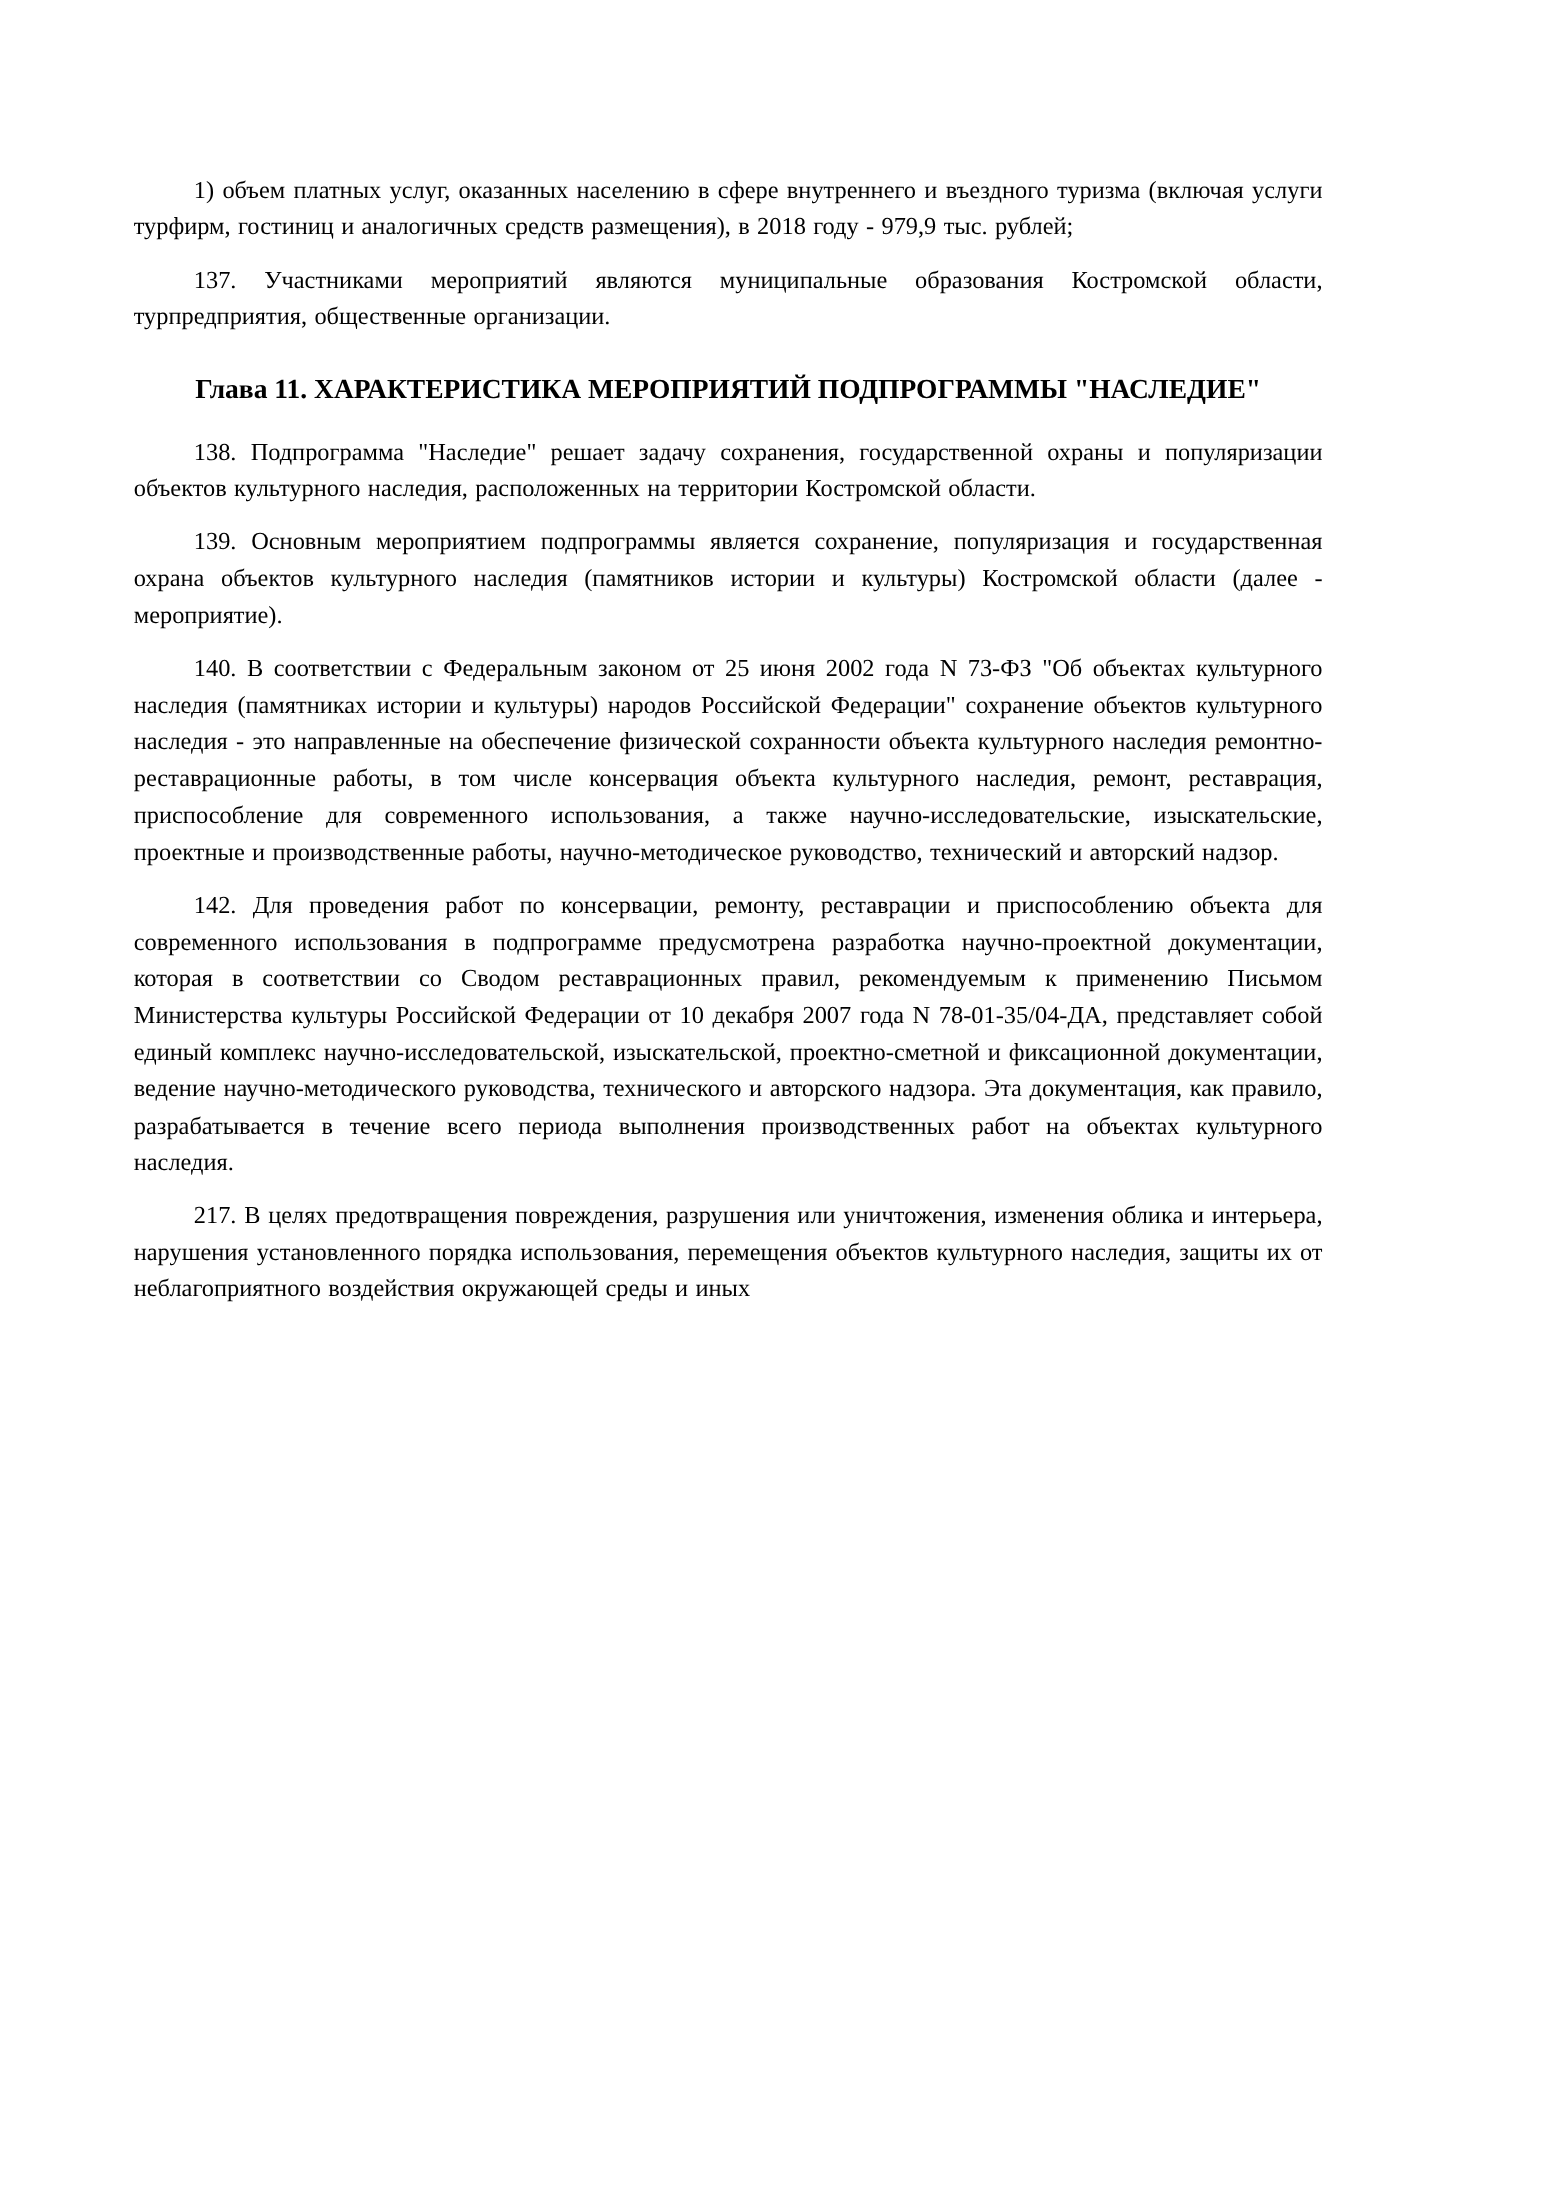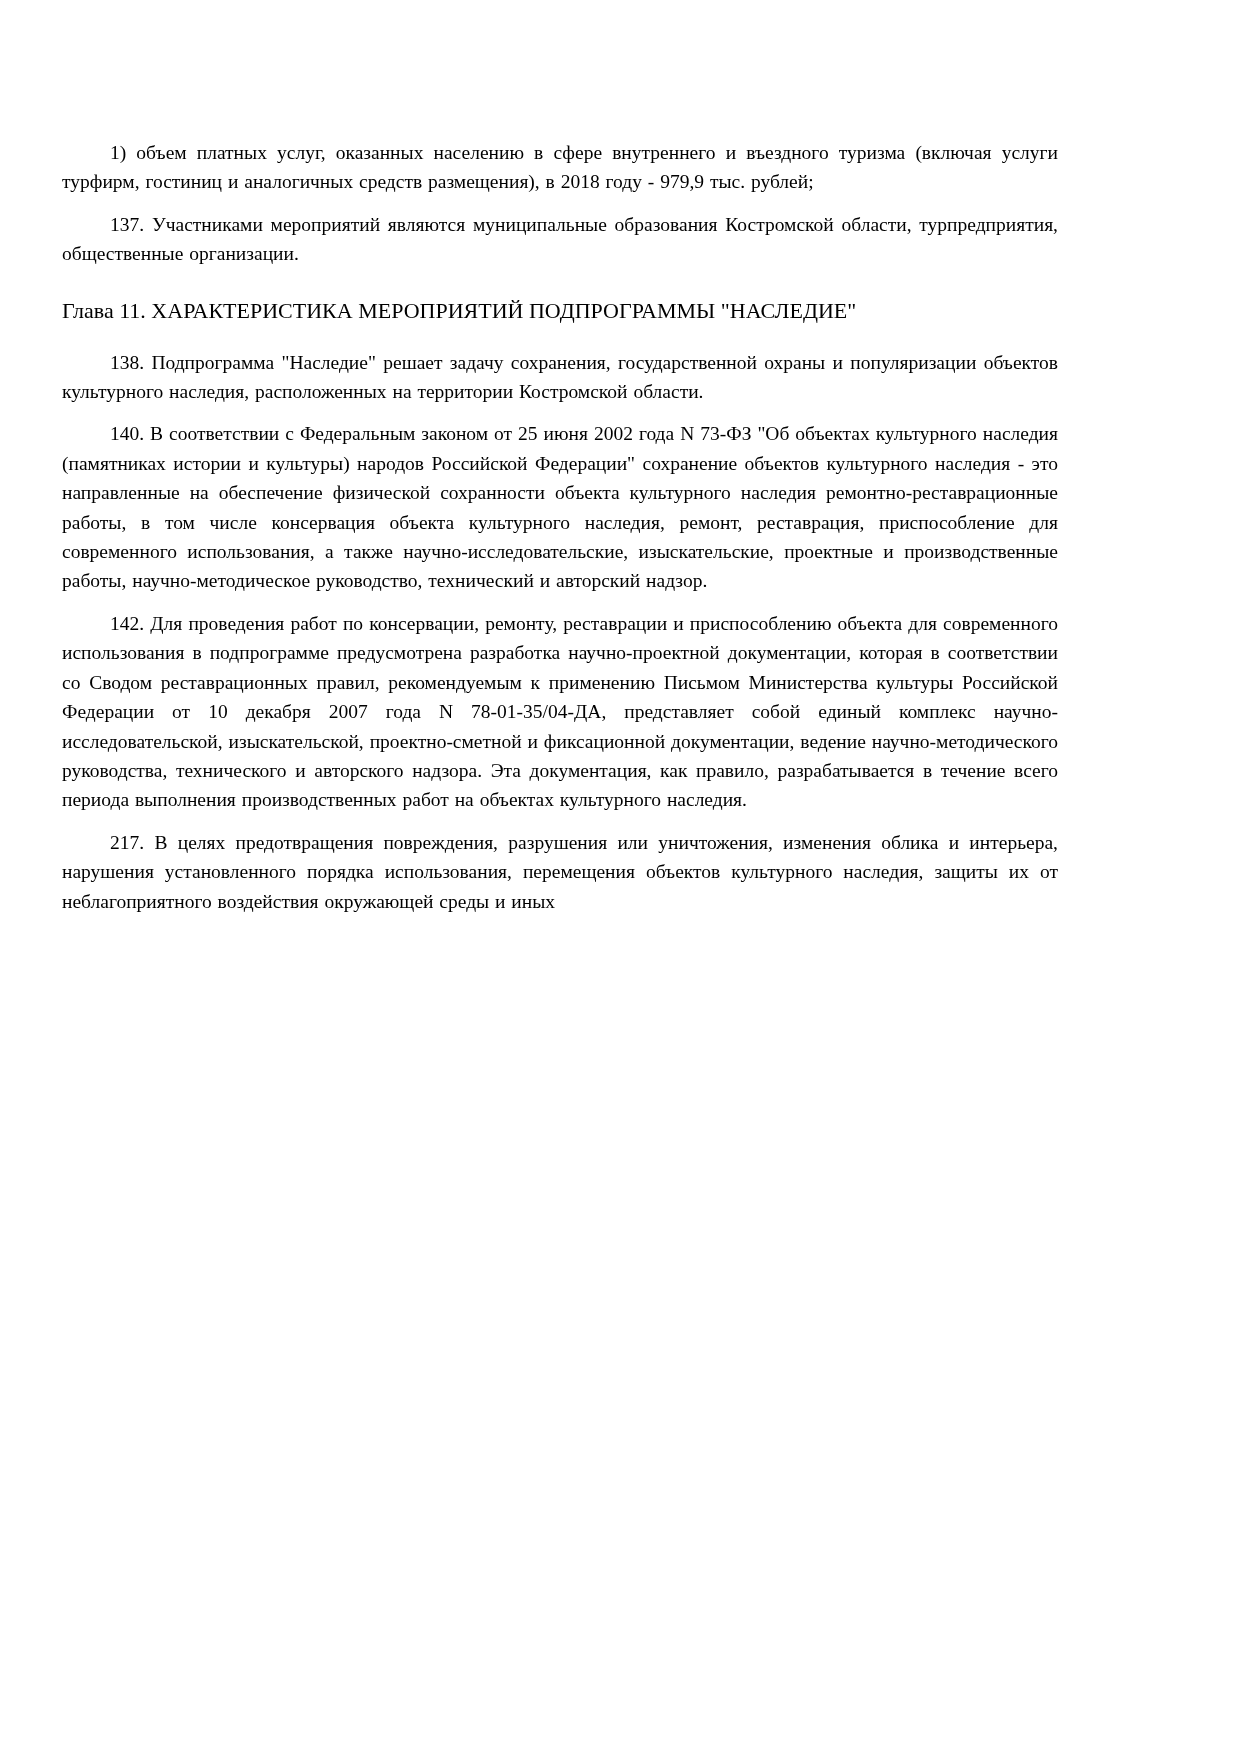--- a/index.html
+++ b/index.html
@@ -10,57 +10,59 @@
   body {
     width: 1240px;
     min-height: 1754px;
     font-family: "Liberation Serif", "DejaVu Serif", serif;
     color: #000000;
   }
   .page {
     box-sizing: border-box;
     width: 1240px;
     height: 1754px;
-    padding: 138px 182px 40px 62px;
+    padding: 138px 182px 40px 107px;
     overflow: hidden;
     background: #ffffff;
   }
   .para {
     font-size: 19.5px;
     line-height: 29.4px;
     text-align: justify;
     text-align-last: left;
     text-indent: 48px;
     margin: 0 0 13px 0;
     word-spacing: 1px;
   }
   .chapter-heading {
     font-size: 22px;
     line-height: 31px;
-    font-weight: normal;
+    font-weight: bold;
+    text-align: center;
     text-indent: 0;
     margin: 26px 0 22px 0;
   }
 </style>
 </head>
 <body>
 
 <div class="page">
 
   <p class="para">1) объем платных услуг, оказанных населению в сфере внутреннего и въездного туризма (включая услуги турфирм, гостиниц и аналогичных средств размещения), в 2018 году - 979,9 тыс. рублей;</p>
 
 
 
 
   <p class="para">137. Участниками мероприятий являются муниципальные образования Костромской области, турпредприятия, общественные организации.</p>
 
   <h2 class="chapter-heading">Глава 11. ХАРАКТЕРИСТИКА МЕРОПРИЯТИЙ ПОДПРОГРАММЫ "НАСЛЕДИЕ"</h2>
 
   <p class="para">138. Подпрограмма "Наследие" решает задачу сохранения, государственной охраны и популяризации объектов культурного наследия, расположенных на территории Костромской области.</p>
 
+  <p class="para">139. Основным мероприятием подпрограммы является сохранение, популяризация и государственная охрана объектов культурного наследия (памятников истории и культуры) Костромской области (далее - мероприятие).</p>
 
   <p class="para">140. В соответствии с Федеральным законом от 25 июня 2002 года N 73-ФЗ "Об объектах культурного наследия (памятниках истории и культуры) народов Российской Федерации" сохранение объектов культурного наследия - это направленные на обеспечение физической сохранности объекта культурного наследия ремонтно-реставрационные работы, в том числе консервация объекта культурного наследия, ремонт, реставрация, приспособление для современного использования, а также научно-исследовательские, изыскательские, проектные и производственные работы, научно-методическое руководство, технический и авторский надзор.</p>
 
 
   <p class="para">142. Для проведения работ по консервации, ремонту, реставрации и приспособлению объекта для современного использования в подпрограмме предусмотрена разработка научно-проектной документации, которая в соответствии со Сводом реставрационных правил, рекомендуемым к применению Письмом Министерства культуры Российской Федерации от 10 декабря 2007 года N 78-01-35/04-ДА, представляет собой единый комплекс научно-исследовательской, изыскательской, проектно-сметной и фиксационной документации, ведение научно-методического руководства, технического и авторского надзора. Эта документация, как правило, разрабатывается в течение всего периода выполнения производственных работ на объектах культурного наследия.</p>
 
   <p class="para">217. В целях предотвращения повреждения, разрушения или уничтожения, изменения облика и интерьера, нарушения установленного порядка использования, перемещения объектов культурного наследия, защиты их от неблагоприятного воздействия окружающей среды и иных</p>
 
 </div>
 

